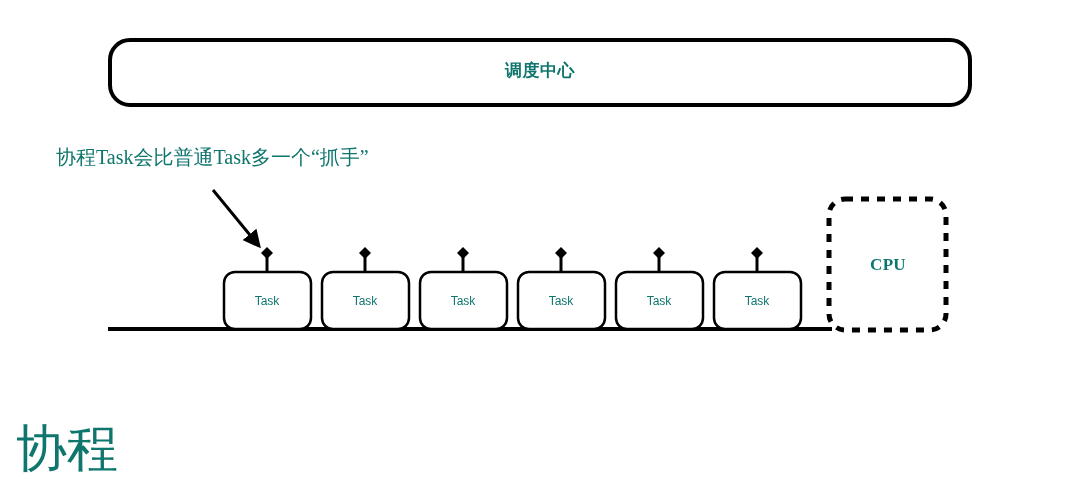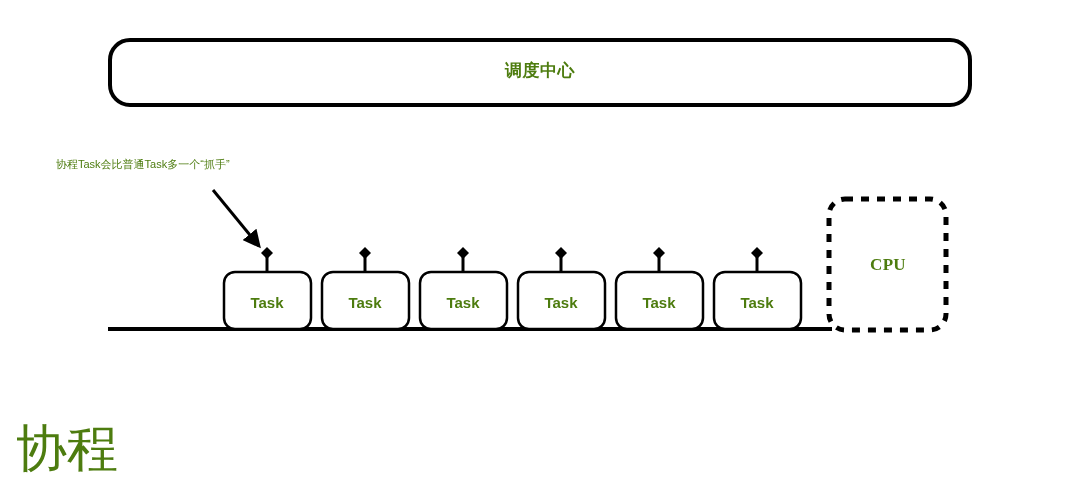--- a/index.html
+++ b/index.html
@@ -17,45 +17,45 @@
   }
   #diagram-svg {
     position: absolute;
     left: 0;
     top: 0;
     width: 1080px;
     height: 492px;
   }
   .label-text {
     position: absolute;
-    color: #4d7c0f;
+    color: #0f766e;
     white-space: nowrap;
     line-height: 1;
   }
   #scheduler-label {
     left: 0;
     top: 62px;
     width: 1080px;
     text-align: center;
     font-family: "Liberation Sans", sans-serif;
     font-size: 17px;
     font-weight: bold;
     letter-spacing: 0.5px;
   }
   #annotation-label {
     left: 56px;
-    top: 159px;
-    font-family: Liberation Sans, sans-serif;
-    font-size: 11px;
+    top: 147px;
+    font-family: Liberation Serif, serif;
+    font-size: 20px;
     font-weight: normal;
   }
   .task-label {
     font-family: "Liberation Sans", sans-serif;
-    font-size: 15px;
-    font-weight: bold;
+    font-size: 12px;
+    font-weight: normal;
     text-align: center;
     transform: translateX(-50%);
   }
   #cpu-label {
     left: 888px;
     top: 256px;
     font-family: Liberation Serif, serif;
     font-size: 17px;
     font-weight: bold;
     transform: translateX(-50%);

